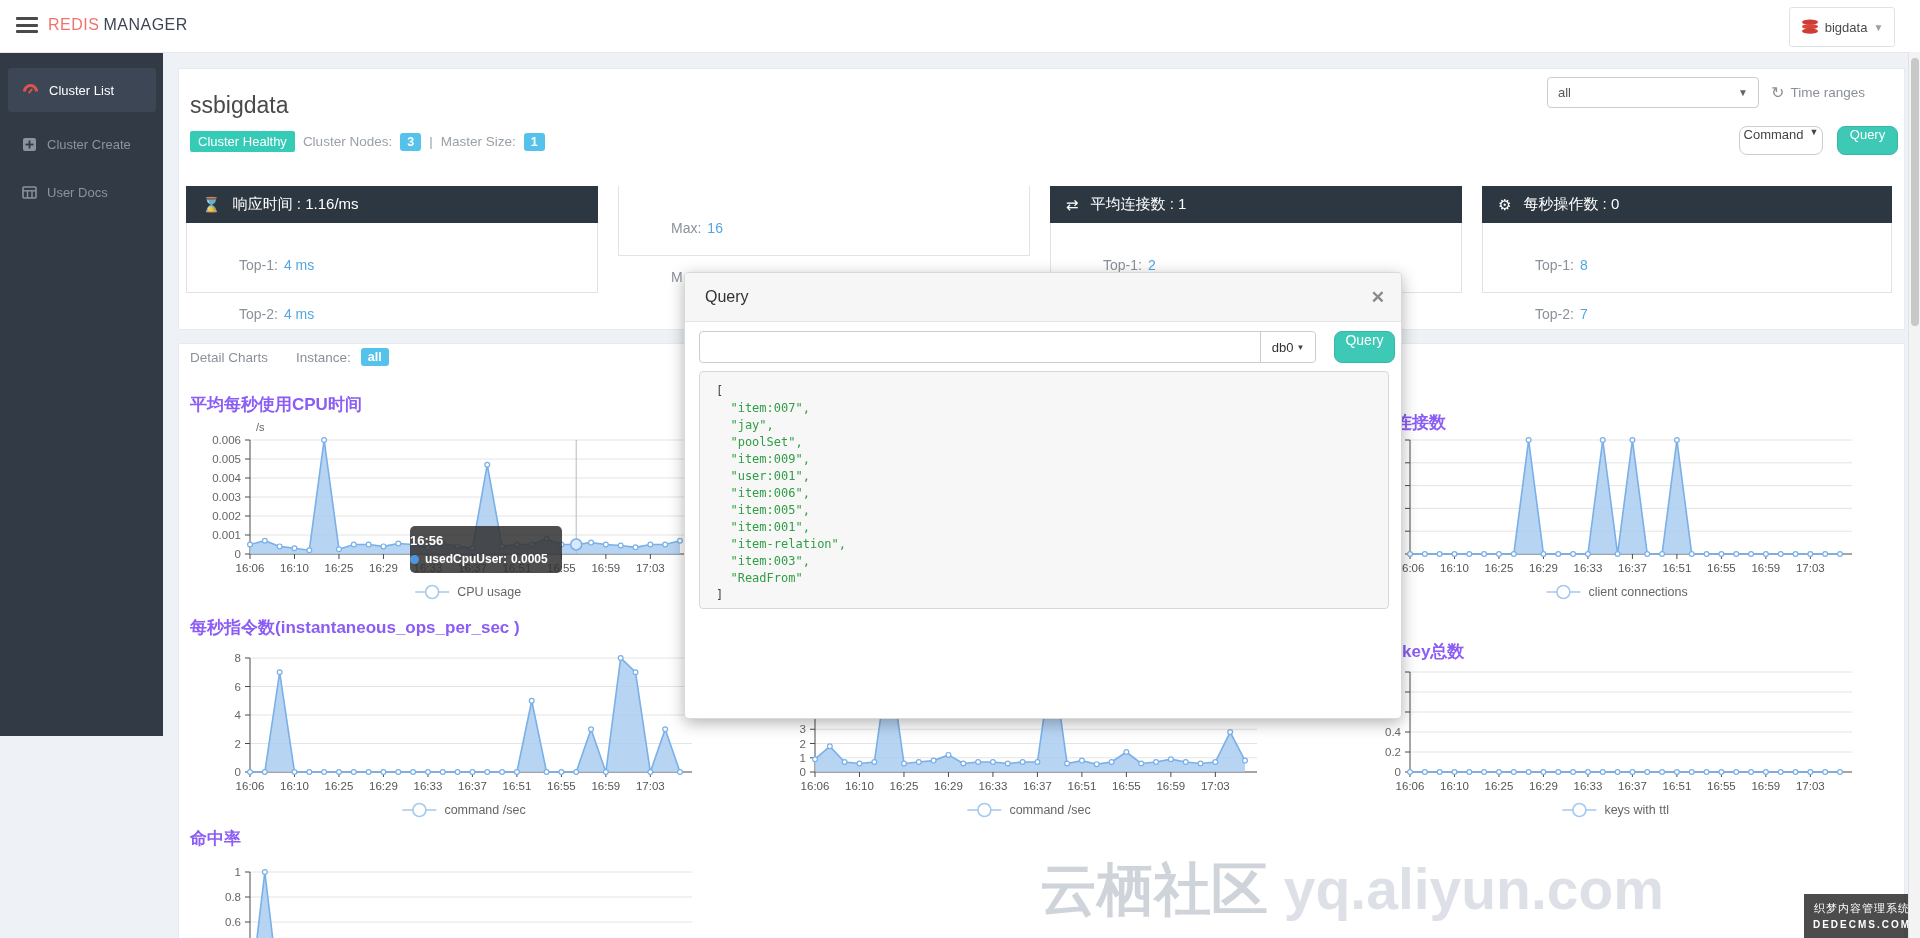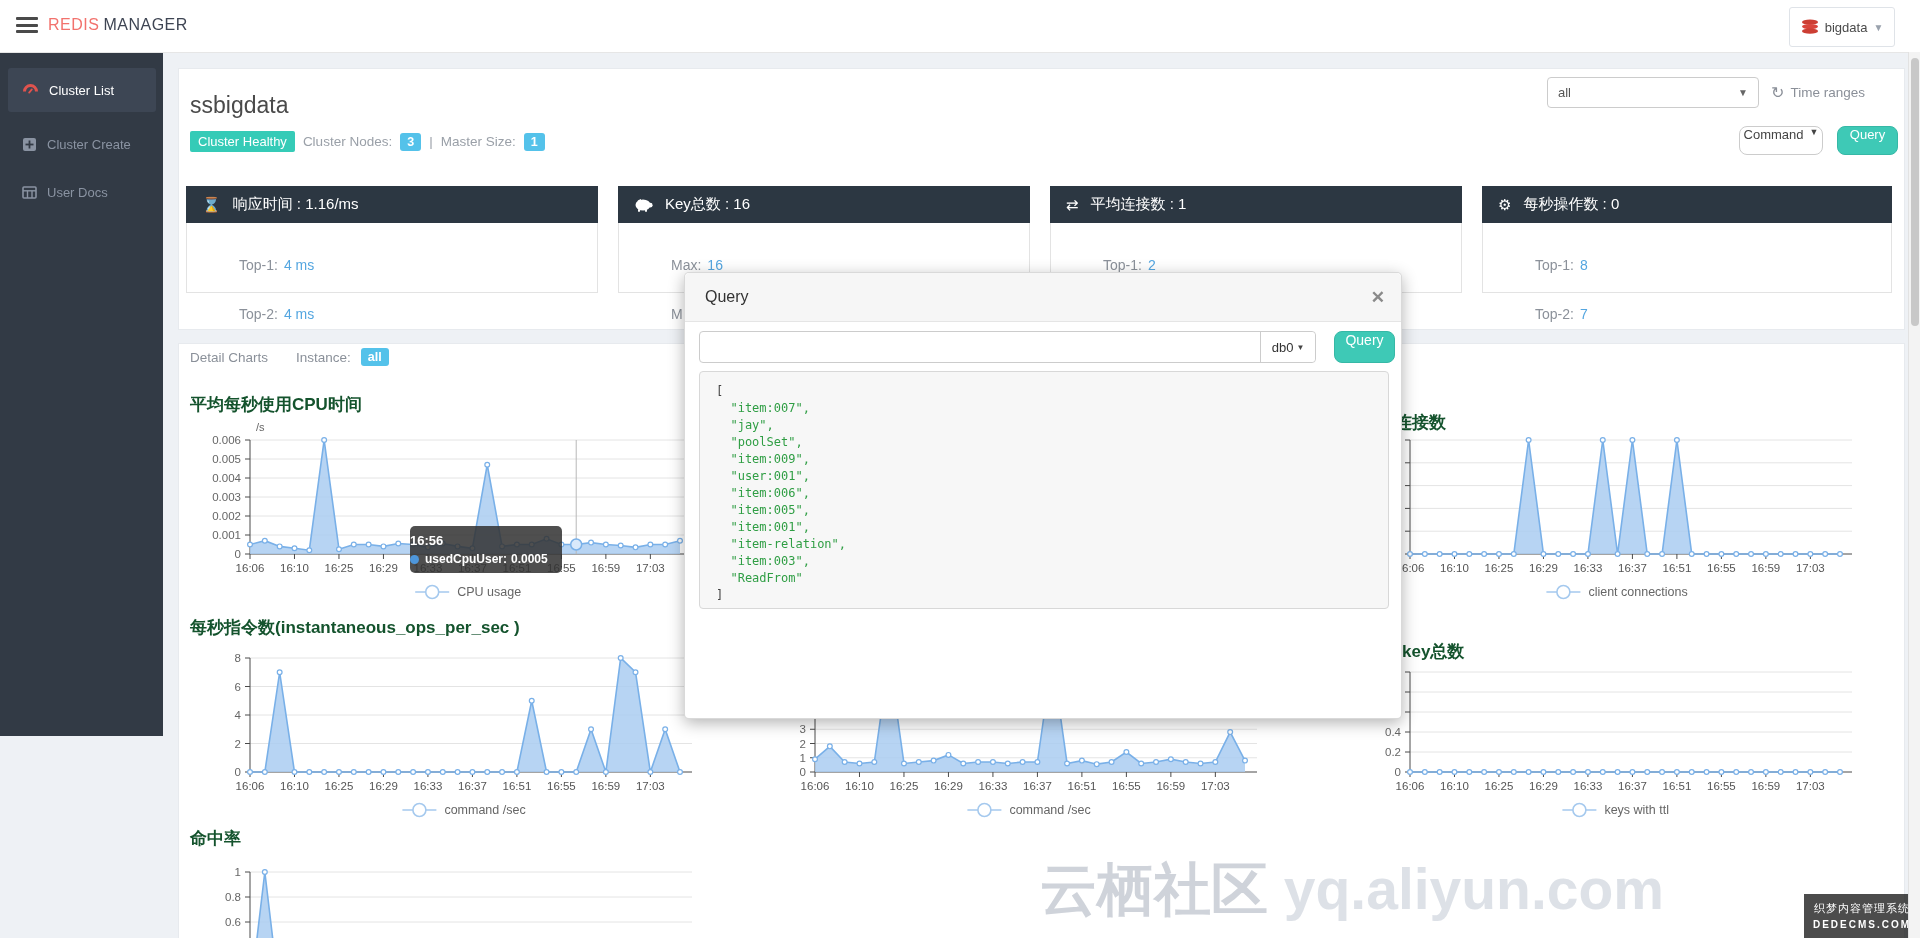--- a/index.html
+++ b/index.html
@@ -40,21 +40,21 @@
   .query-btn{left:1829px;top:126px;width:61px;height:29px;}
   
   .card{position:absolute;top:186px;width:412px;height:108px;}
   .card-head{height:37px;background:#2c3742;color:#fff;display:flex;align-items:center;gap:12px;
              padding-left:16px;font-size:15px;}
   .card-body{height:70px;background:#fff;border:1px solid #e3e3e3;border-top:none;padding:8px 0 0 52px;box-sizing:border-box;}
   .card-line{height:29px;line-height:29px;font-size:14px;color:#8b919a;margin-top:20px;}
   .card-line .val{color:#54a6e0;margin-left:6px;}
   
   .detail-row{left:190px;top:348px;font-size:13.5px;color:#8a9099;display:flex;align-items:center;gap:10px;}
-  .chart-title{position:absolute;font-size:17px;font-weight:bold;color:#14532d;}
+  .chart-title{position:absolute;font-size:17px;font-weight:bold;color:#8b5cf6;}
   .chart-unit{position:absolute;font-size:11px;color:#666;}
   .chart-host{position:absolute;}
   svg text{font-family:"Liberation Sans",sans-serif;}
   
   .tooltip{left:410px;top:526px;width:152px;background:rgba(50,50,50,.86);border-radius:5px;color:#fff;
            padding:7px 0;z-index:30;box-sizing:border-box;}
   .tooltip .t1{font-size:13px;font-weight:bold;margin-bottom:4px;}
   .tooltip .t2{font-size:12px;font-weight:bold;display:flex;align-items:center;gap:6px;}
   .tooltip .dot{width:9px;height:9px;border-radius:50%;background:#4e97db;display:inline-block;}
   
@@ -172,30 +172,20 @@
     <div class="card-head">
       <span style="font-size:15px;">⌛</span>
       <span>响应时间 : 1.16/ms</span>
     </div>
     <div class="card-body">
       <div class="card-line"><span>Top-1:</span><span class="val">4  ms</span></div>
       <div class="card-line"><span>Top-2:</span><span class="val">4  ms</span></div>
     </div>
   </div>
   <div class="card" style="left:618px;">
-    <div class="card-head">
-      <svg width="19" height="15" viewBox="0 0 19 15">
-        <ellipse cx="9" cy="8" rx="7.5" ry="5.5" fill="#fff"></ellipse>
-        <circle cx="16.2" cy="8.2" r="2.4" fill="#fff"></circle>
-        <path d="M3.5 3.5 L7 2 L7 5 Z" fill="#fff"></path>
-        <rect x="4" y="12.2" width="2" height="2.5" fill="#fff"></rect>
-        <rect x="11" y="12.2" width="2" height="2.5" fill="#fff"></rect>
-      </svg>
-      <span>Key总数 : 16</span>
-    </div>
     <div class="card-body">
       <div class="card-line"><span>Max:</span><span class="val">16</span></div>
       <div class="card-line"><span>M</span><span class="val"></span></div>
     </div>
   </div>
   <div class="card" style="left:1050px;">
     <div class="card-head">
       <span style="font-size:15px;">⇄</span>
       <span>平均连接数 : 1</span>
     </div>

